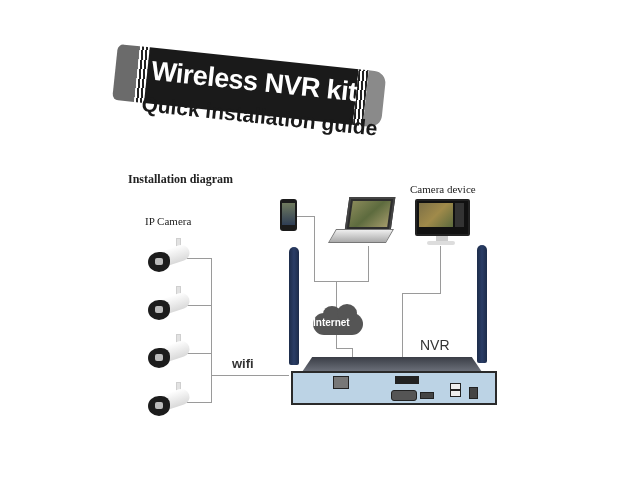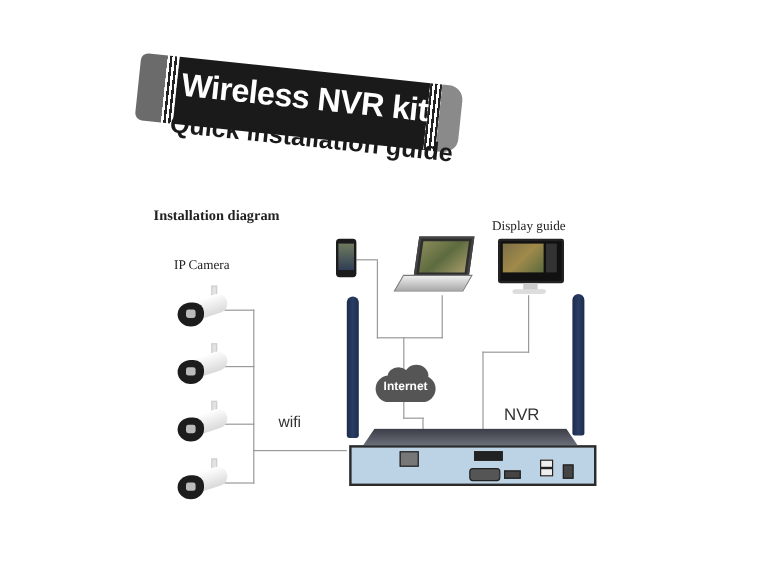--- a/index.html
+++ b/index.html
@@ -30,21 +30,21 @@
   .laptop-base { left:332px; top:229px; width:56px; height:12px; background:linear-gradient(#eee,#aaa); border:1px solid #777; transform:skewX(-30deg); }
   .monitor { left:415px; top:199px; width:51px; height:33px; background:#111; border:2px solid #222; border-radius:2px; }
   .monitor .img { position:absolute; left:2px; top:2px; width:34px; height:24px; background:linear-gradient(135deg,#7d7046,#a08a4a,#5b6a3d); }
   .monitor .side { position:absolute; left:38px; top:2px; width:9px; height:24px; background:#333; }
   .stand { left:436px; top:236px; width:12px; height:6px; background:#ccc; }
   .stand-base { left:427px; top:241px; width:28px; height:4px; background:#ddd; border-radius:2px; }
   
   .cloud { left:313px; top:313px; width:50px; height:22px; background:#555; border-radius:12px; }
   .cloud::before { content:""; position:absolute; left:10px; top:-7px; width:18px; height:16px; background:#555; border-radius:50%; }
   .cloud::after { content:""; position:absolute; left:24px; top:-9px; width:20px; height:18px; background:#555; border-radius:50%; }
-  .cloud .txt { position:absolute; left:0; width:50px; top:4px; text-align:center; font-size:10px; font-weight:bold; color:#fff; z-index:2; }
+  .cloud .txt { position:absolute; left:0; width:50px; top:4px; font-size:10px; font-weight:bold; color:#fff; z-index:2; }
   
   .nvr-top { left:297px; top:357px; width:190px; height:14px; background:linear-gradient(#3a3d46,#6a6e78); clip-path:polygon(3% 100%, 8% 0, 92% 0, 97% 100%); }
   .nvr-front { left:291px; top:371px; width:202px; height:30px; background:#bcd3e5; border:2px solid #2a2a2a; }
   .antenna { width:10px; height:118px; background:linear-gradient(90deg,#1d2c4a,#2a3d66,#1d2c4a); border-radius:5px 5px 2px 2px; }
   .port { position:absolute; background:#444; border:1px solid #222; }
 </style>
 </head>
 <body>
 
 <div class="abs banner">
@@ -52,29 +52,29 @@
   <div class="stripe-l"></div>
   <div class="body"></div>
   <div class="stripe-r"></div>
   <div class="cap-r"></div>
   <div class="title">Wireless NVR kit</div>
 </div>
 <div class="abs subtitle">Quick installation guide</div>
 
 <div class="abs label-serif" style="left:128px;top:172px;font-size:12px;font-weight:bold;">Installation diagram</div>
 <div class="abs label-serif" style="left:145px;top:215px;font-size:11px;">IP Camera</div>
-<div class="abs label-serif" style="left:410px;top:183px;font-size:11px;">Display guide</div>
+<div class="abs label-serif" style="left:410px;top:183px;font-size:11px;">Camera device</div>
 
 <div class="line" style="left:187px;top:258px;width:25px;height:1px;"></div>
 <div class="line" style="left:187px;top:305px;width:25px;height:1px;"></div>
 <div class="line" style="left:187px;top:353px;width:25px;height:1px;"></div>
 <div class="line" style="left:187px;top:402px;width:25px;height:1px;"></div>
 <div class="line" style="left:211px;top:258px;width:1px;height:145px;"></div>
 <div class="line" style="left:211px;top:375px;width:78px;height:1px;"></div>
-<div class="abs" style="left:232px;top:344px;font-size:13px;color:#333;">wifi</div>
+<div class="abs" style="left:232px;top:356px;font-size:13px;color:#333;font-weight:bold;">wifi</div>
 
 <div class="line" style="left:297px;top:216px;width:17px;height:1px;"></div>
 <div class="line" style="left:314px;top:216px;width:1px;height:66px;"></div>
 <div class="line" style="left:368px;top:246px;width:1px;height:36px;"></div>
 <div class="line" style="left:314px;top:281px;width:55px;height:1px;"></div>
 <div class="line" style="left:336px;top:281px;width:1px;height:32px;"></div>
 <div class="line" style="left:336px;top:335px;width:1px;height:14px;"></div>
 <div class="line" style="left:336px;top:348px;width:17px;height:1px;"></div>
 <div class="line" style="left:352px;top:348px;width:1px;height:42px;"></div>
 

